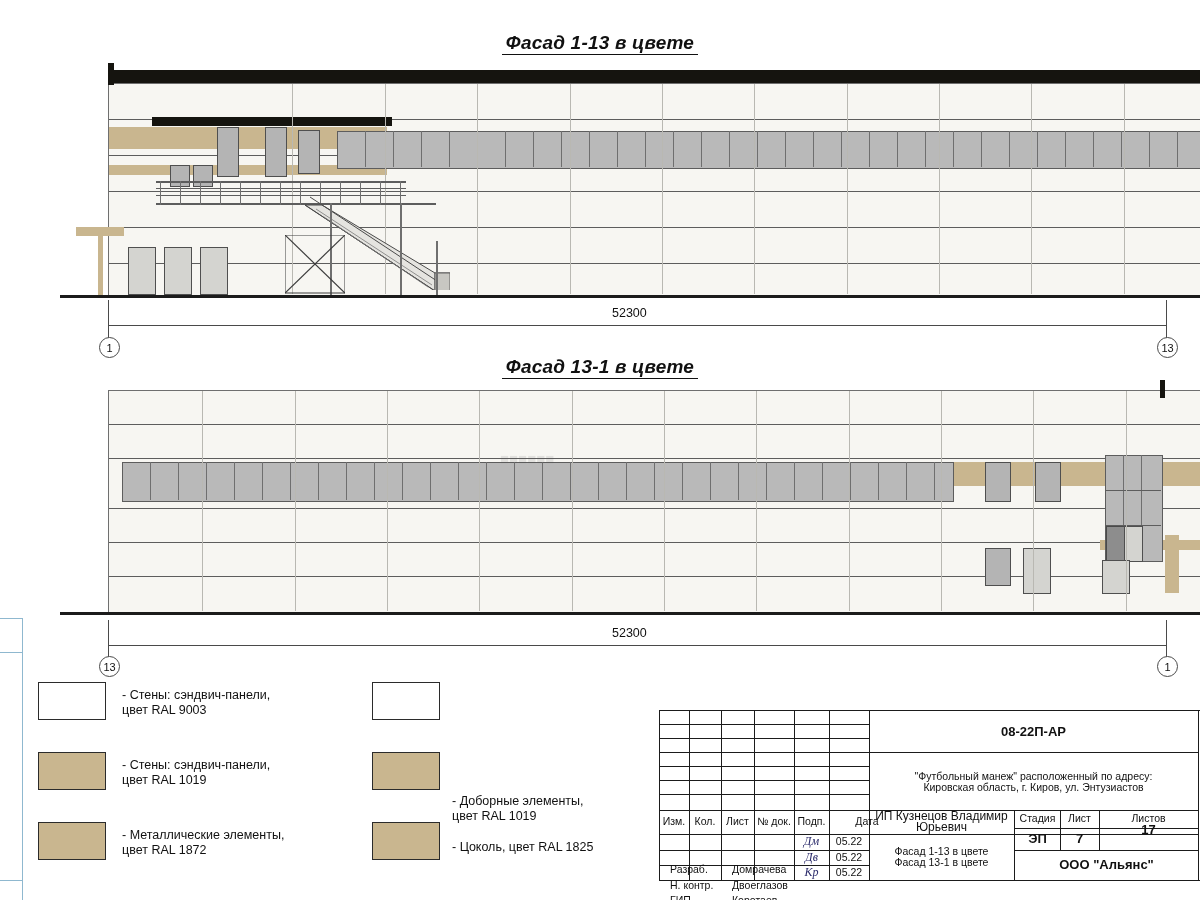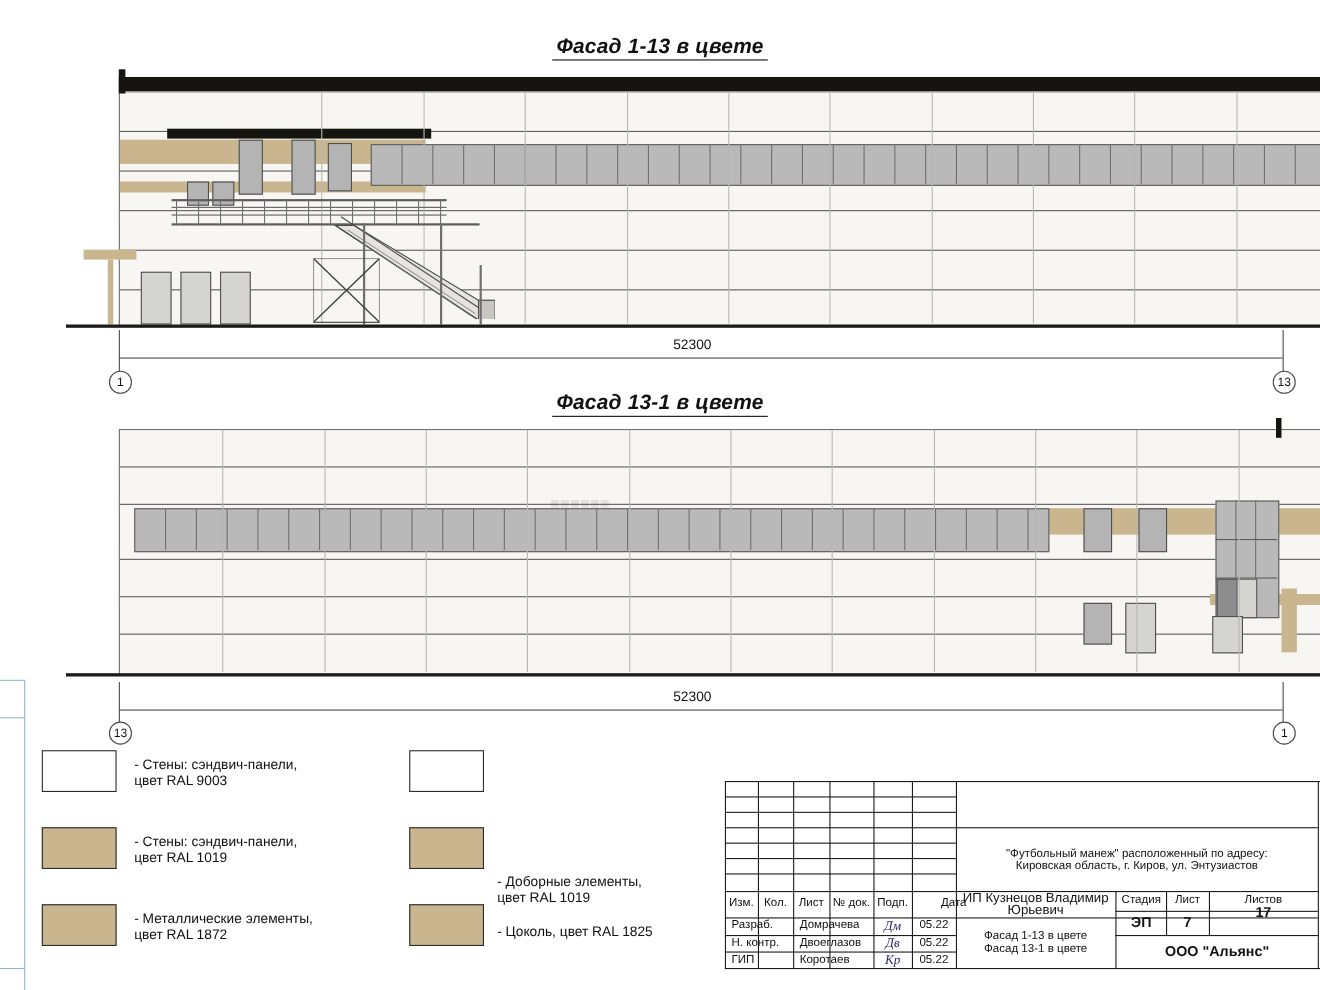--- a/index.html
+++ b/index.html
@@ -47,21 +47,21 @@
   .legend-txt{position:absolute;font-size:12.5px;line-height:15px;color:#111;white-space:pre-line;}
 
   
   .stamp{position:absolute;left:659px;top:710px;width:541px;height:172px;}
   .stamp div{position:absolute;box-sizing:border-box;}
   .sline{background:#1b1b1b;}
   .scell{
     font-size:10.5px;color:#111;display:flex;align-items:center;
     justify-content:center;text-align:center;line-height:11.5px;overflow:hidden;
   }
-  .scell.left{justify-content:flex-start;padding-left:6px;}
+  .scell.left{justify-content:flex-start;padding-left:11px;margin-top:28px;}
   .bold{font-weight:bold;}
   .s13{font-size:13px;}
   .s12{font-size:12px;}
   .sig{font-family:"Liberation Serif", serif;font-style:italic;font-size:12px;color:#2b2b6b;}
 
   
   .edge{position:absolute;background:#8fb8cf;}
   .watermark{
     position:absolute;left:500px;top:450px;width:200px;height:26px;
     opacity:.12;font-size:15px;color:#555;
@@ -365,20 +365,21 @@
 
     <div class="sline" style="left:210px;top:42px;width:329px;height:1px;"></div>
     <div class="sline" style="left:210px;top:100px;width:329px;height:1.2px;"></div>
     <div class="sline" style="left:210px;top:124px;width:329px;height:1px;"></div>
     <div class="sline" style="left:355px;top:100px;width:1.2px;height:70px;"></div>
     <div class="sline" style="left:355px;top:140px;width:184px;height:1px;"></div>
     <div class="sline" style="left:401px;top:100px;width:1px;height:40px;"></div>
     <div class="sline" style="left:440px;top:100px;width:1px;height:40px;"></div>
     <div class="sline" style="left:355px;top:118px;width:184px;height:1px;"></div>
 
+    <div class="scell bold s13" style="left:210px;top:8px;width:329px;height:28px;">08-22П-АР</div>
     <div class="scell" style="left:212px;top:48px;width:325px;height:48px;white-space:pre-line;">"Футбольный манеж" расположенный по адресу:
 Кировская область, г. Киров, ул. Энтузиастов</div>
     <div class="scell s12" style="left:210px;top:100px;width:145px;height:24px;">ИП Кузнецов Владимир Юрьевич</div>
     <div class="scell" style="left:210px;top:126px;width:145px;height:42px;white-space:pre-line;">Фасад 1-13 в цвете
 Фасад 13-1 в цвете</div>
 
     <div class="scell" style="left:356px;top:100px;width:45px;height:18px;">Стадия</div>
     <div class="scell" style="left:401px;top:100px;width:39px;height:18px;">Лист</div>
     <div class="scell" style="left:440px;top:100px;width:99px;height:18px;">Листов</div>
 

